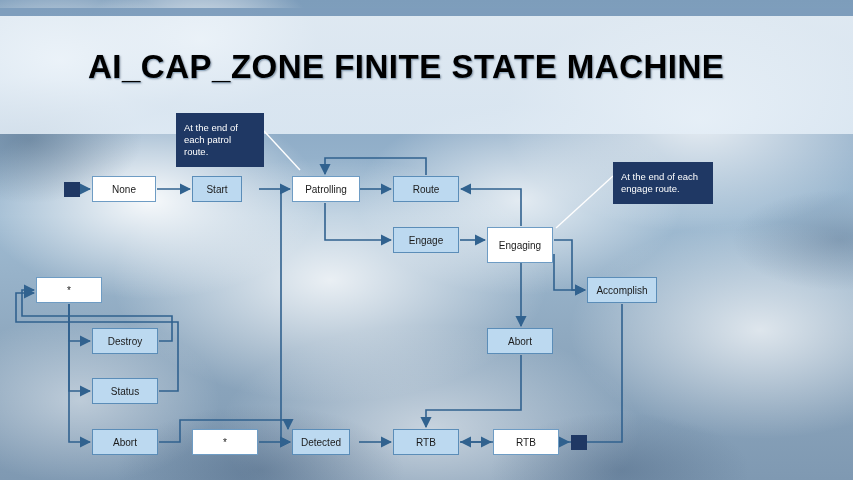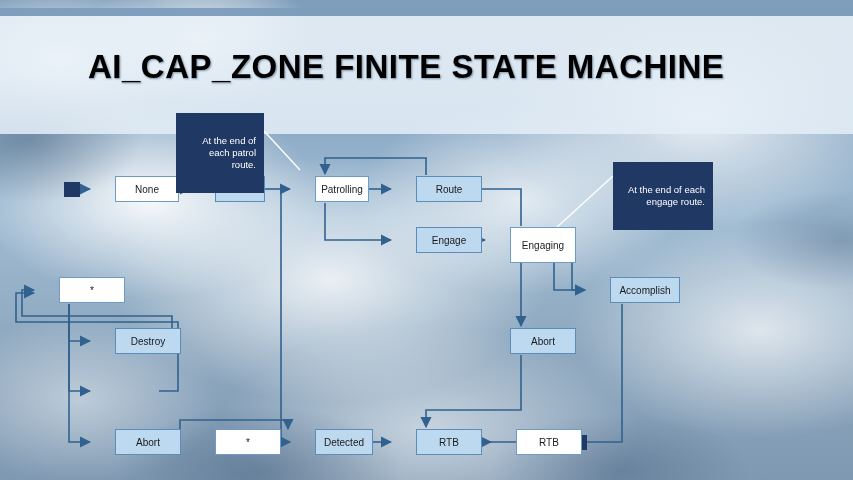--- a/index.html
+++ b/index.html
@@ -79,43 +79,41 @@
     box-sizing: border-box;
     display: flex;
     align-items: center;
     justify-content: center;
     font-size: 10px;
     color: #1a1a1a;
     border: 1px solid #5b8db8;
     background: #bcd9f0;
     text-align: center;
     line-height: 1.1;
-    margin-left: 23px;
   }
   .node.white {
     background: #ffffff;
     border: 1px solid #6e9cc4;
   }
   .terminal {
     position: absolute;
     width: 14px;
     height: 13px;
     background: #1f3864;
     border: 1px solid #1f3864;
   }
   .callout {
     position: absolute;
     box-sizing: border-box;
     background: #1f3864;
     color: #ffffff;
     font-size: 9.5px;
     line-height: 1.25;
-    padding: 21px 7px;
+    padding: 8px 7px;
     border: 1px solid #1f3864;
-    text-align: right;
   }
   svg.edges {
     position: absolute;
     left: 0;
     top: 0;
     width: 853px;
     height: 480px;
     overflow: visible;
   }
 </style>
@@ -195,28 +193,29 @@
         <path d="M 264 131 L 300 170"></path>
         <path d="M 613 176 L 556 228"></path>
       </g>
     </svg>
 
     <div class="terminal" style="left:64px; top:182px;"></div>
     <div class="terminal" style="left:571px; top:435px;"></div>
 
     <div class="node white" style="left:92px; top:176px; width:64px; height:26px;">None</div>
     <div class="node" style="left:192px; top:176px; width:50px; height:26px;">Start</div>
-    <div class="node white" style="left:292px; top:176px; width:54px; height:26px;">Patrolling</div>
+    <div class="node white" style="left:292px; top:176px; width:68px; height:26px;">Patrolling</div>
     <div class="node" style="left:393px; top:176px; width:66px; height:26px;">Route</div>
     <div class="node" style="left:393px; top:227px; width:66px; height:26px;">Engage</div>
     <div class="node white" style="left:487px; top:227px; width:66px; height:36px;">Engaging</div>
     <div class="node" style="left:587px; top:277px; width:70px; height:26px;">Accomplish</div>
     <div class="node" style="left:487px; top:328px; width:66px; height:26px;">Abort</div>
     <div class="node white" style="left:36px; top:277px; width:66px; height:26px;">*</div>
     <div class="node" style="left:92px; top:328px; width:66px; height:26px;">Destroy</div>
+    <div class="node" style="left:92px; top:378px; width:66px; height:26px;">Status</div>
     <div class="node" style="left:92px; top:429px; width:66px; height:26px;">Abort</div>
     <div class="node white" style="left:192px; top:429px; width:66px; height:26px;">*</div>
     <div class="node" style="left:292px; top:429px; width:58px; height:26px;">Detected</div>
     <div class="node" style="left:393px; top:429px; width:66px; height:26px;">RTB</div>
     <div class="node white" style="left:493px; top:429px; width:66px; height:26px;">RTB</div>
 
     <div class="callout" style="left:176px; top:113px; width:88px;">At the end of each patrol route.</div>
     <div class="callout" style="left:613px; top:162px; width:100px;">At the end of each engage route.</div>
 
   </div>

